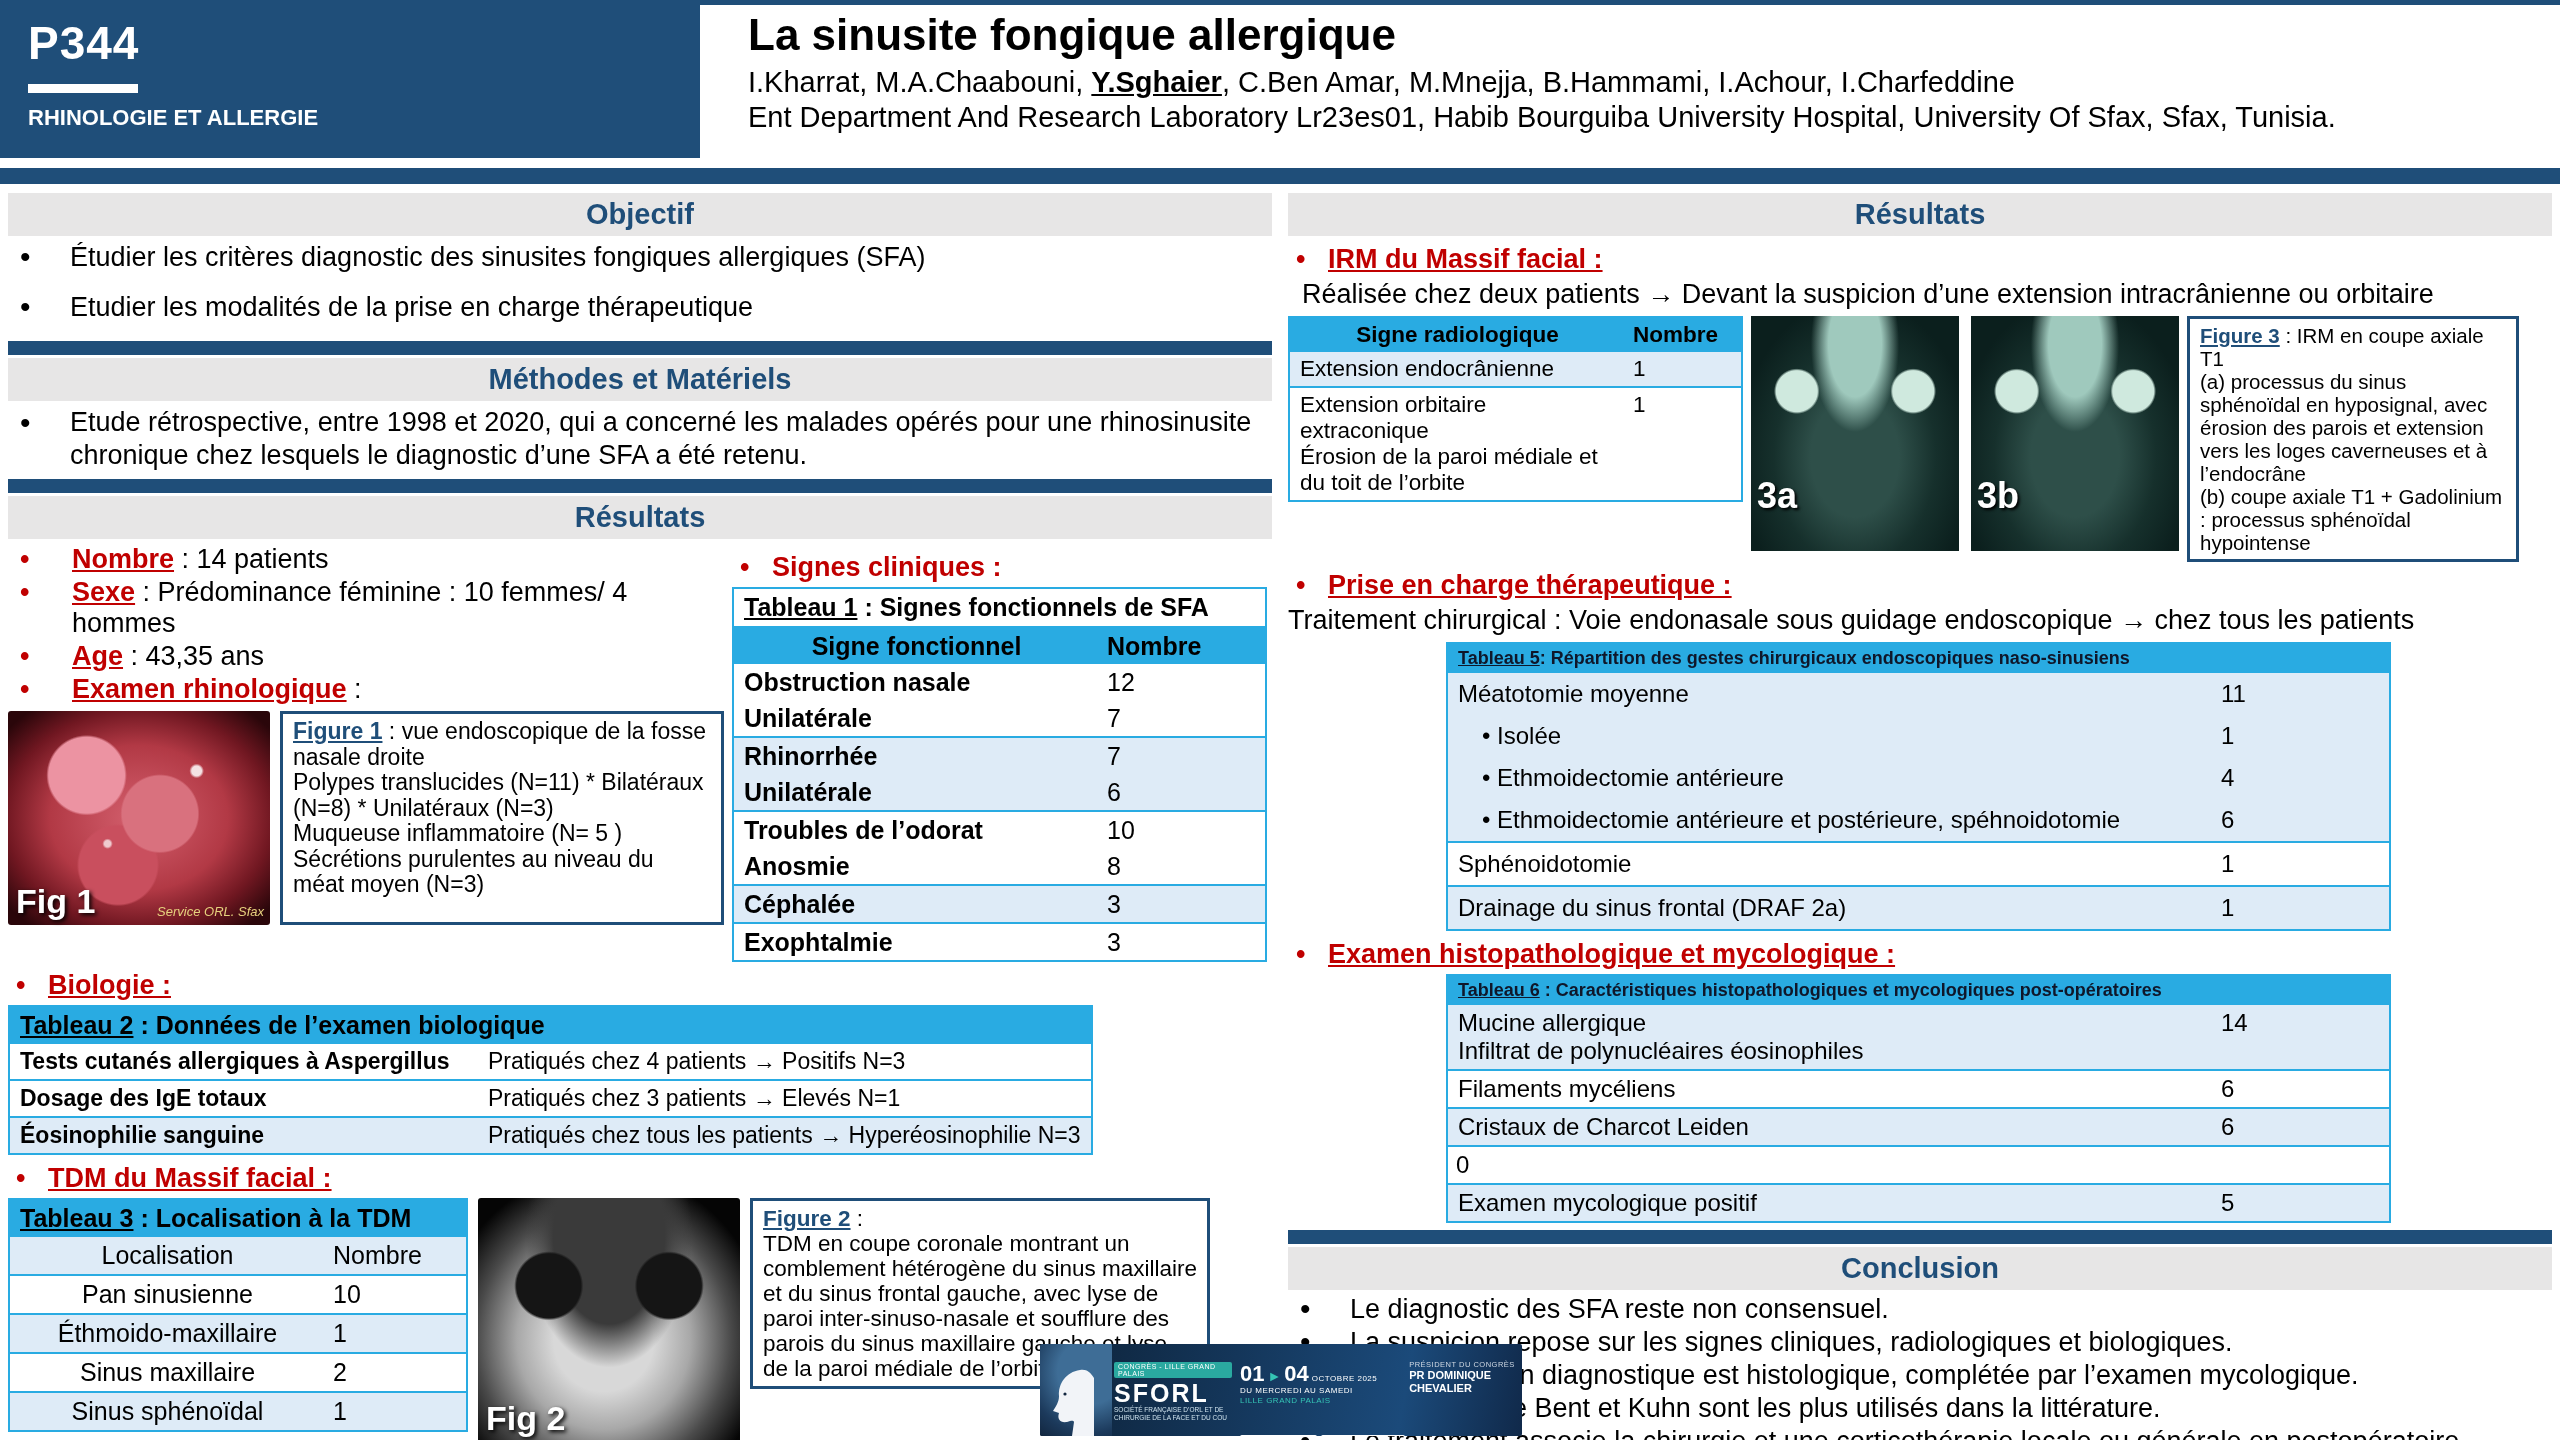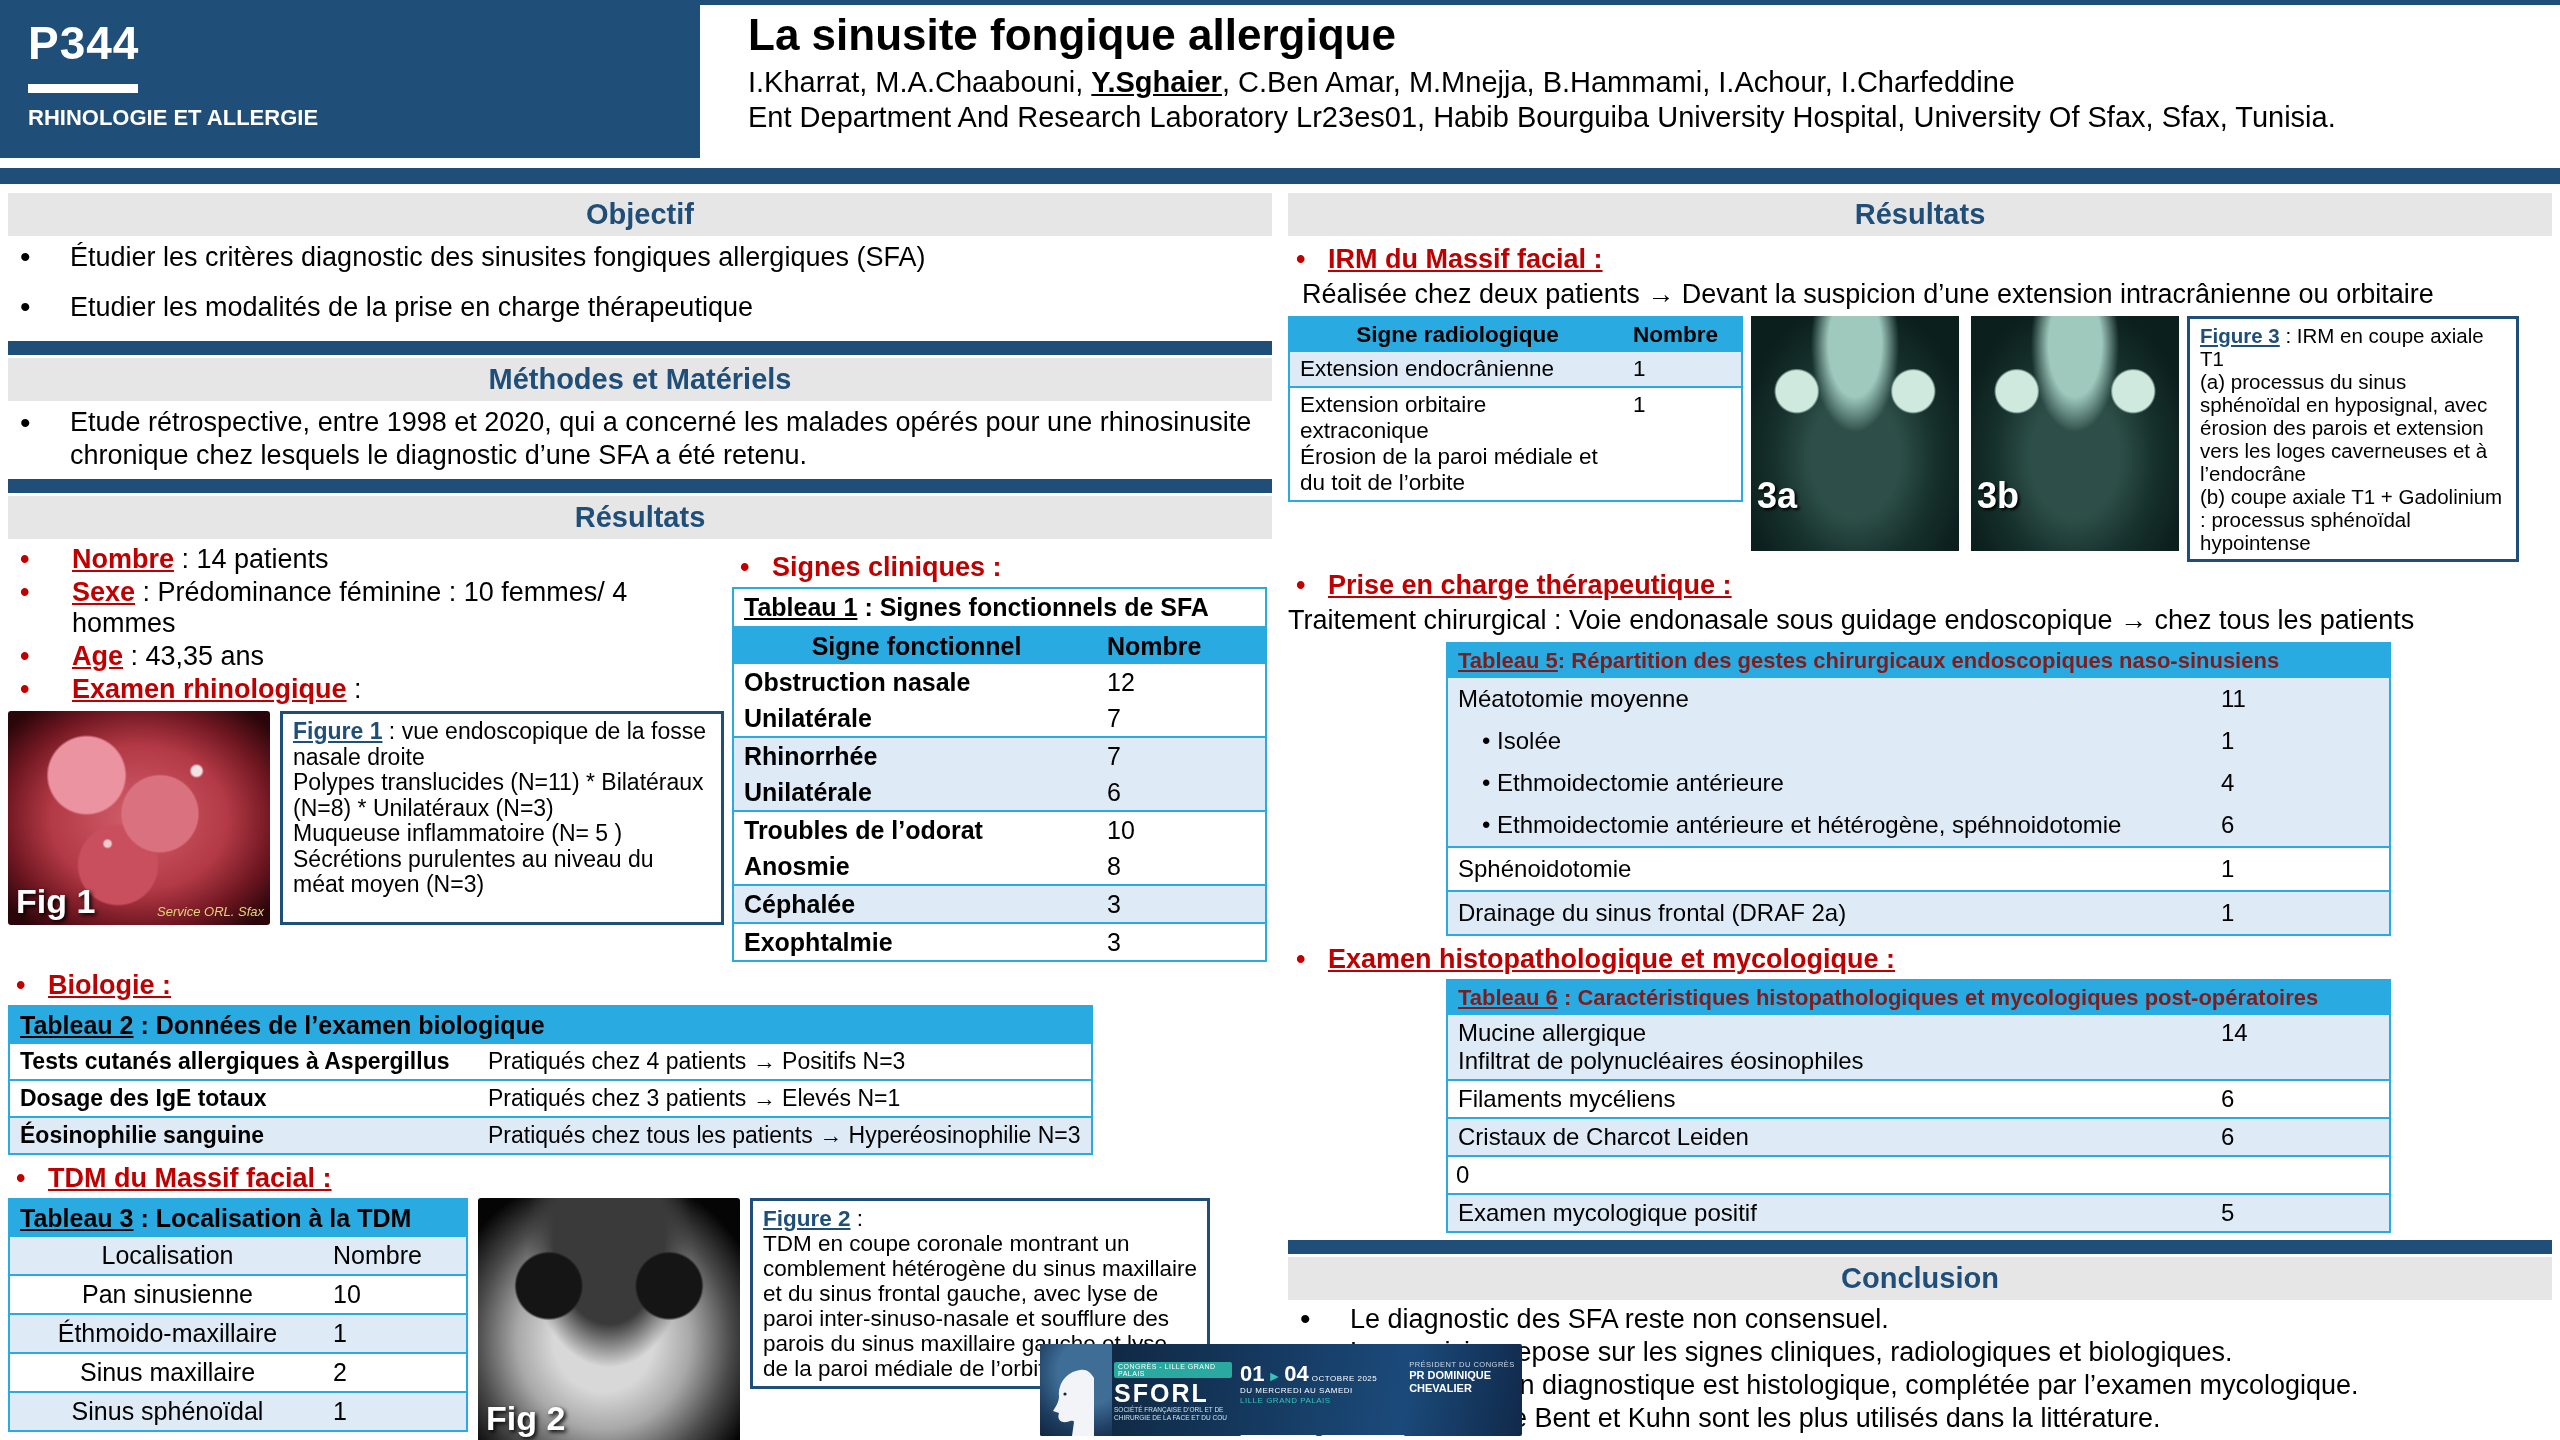--- a/index.html
+++ b/index.html
@@ -97,21 +97,21 @@
   .t2 .c1{flex:0 0 450px;font-weight:bold;}
   .t2 .c2{flex:1;white-space:nowrap;}
 
   .t3{width:460px;}
   .t3 .c2{width:125px;}
 
   .trad{width:455px;font-size:22.5px;}
   .trad .c2{width:100px;}
 
   .t5,.t6{width:945px;margin-left:158px;font-size:24px;}
-  .t5 .tbl-title,.t6 .tbl-title{font-size:22px;color:#7f1d1d;}
+  .t5 .tbl-title,.t6 .tbl-title{font-size:18px;color:#0f172a;}
   .t5 .c2,.t6 .c2{width:160px;}
   .t5 .row{padding:3px 0;}
   .sub .c1{padding-left:34px;}
 
   
   .banner{position:absolute;left:1040px;top:1344px;width:482px;height:92px;color:#fff;
           background:linear-gradient(100deg,#0d2238 0%,#14365a 40%,#1b4a7a 75%,#10294a 100%);
           display:flex;align-items:center;overflow:hidden;border-radius:2px;}
   .b-photo{position:relative;flex:0 0 72px;height:100%;
            background:radial-gradient(circle at 70% 30%,#3e6d96 0 40%,#1c3a5c 75%,#12263f 100%);}
@@ -346,21 +346,21 @@
           </div>
         <div class="row lb sub">
             <span class="c1">•   Isolée</span>
             <span class="c2">1</span>
           </div>
         <div class="row lb sub">
             <span class="c1">•   Ethmoidectomie antérieure</span>
             <span class="c2">4</span>
           </div>
         <div class="row lb sub">
-            <span class="c1">•   Ethmoidectomie antérieure et hétérogène, spéhnoidotomie</span>
+            <span class="c1">•   Ethmoidectomie antérieure et postérieure, spéhnoidotomie</span>
             <span class="c2">6</span>
           </div>
         <div class="row bt">
             <span class="c1">Sphénoidotomie</span>
             <span class="c2">1</span>
           </div>
         <div class="row lb bt">
             <span class="c1">Drainage du sinus frontal (DRAF 2a)</span>
             <span class="c2">1</span>
           </div>

